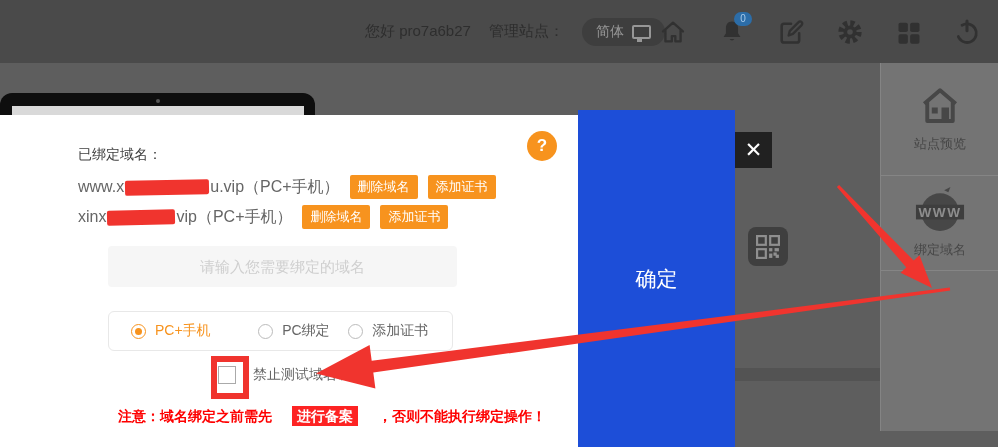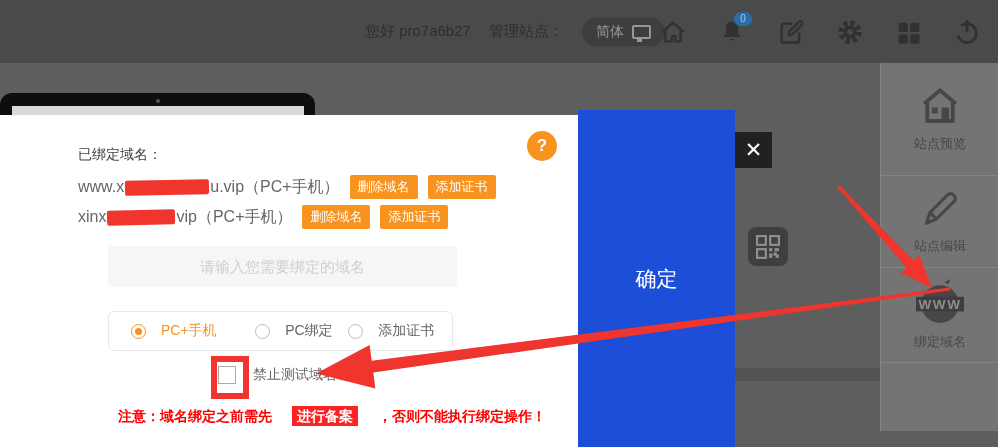--- a/index.html
+++ b/index.html
@@ -40,21 +40,21 @@
   .scribble{display:inline-block;height:15px;background:#f0342e;border-radius:2px;transform:rotate(-1.2deg);margin:0 1px;}
   .scr1{width:84px;} .scr2{width:68px;}
   .dom-btn{display:inline-block;background:#f7931e;color:#fff;font-size:13px;padding:3px 8px;margin-left:10px;
            border-radius:2px;cursor:pointer;}
   .domain-input{position:absolute;left:108px;top:131px;width:345px;height:39px;background:#f6f6f6;border:none;
                 border-radius:4px;text-align:center;font-size:15px;color:#555;outline:none;
                 font-family:"Liberation Sans","DejaVu Sans",sans-serif;}
   .domain-input::placeholder{color:#cfcfcf;}
   .radio-box{position:absolute;left:108px;top:196px;width:343px;height:38px;border:1px solid #e8e8e8;border-radius:6px;
              display:flex;align-items:center;}
-  .radio-item{display:flex;align-items:center;gap:15px;font-size:14px;color:#666;cursor:pointer;}
+  .radio-item{display:flex;align-items:center;gap:9px;font-size:14px;color:#666;cursor:pointer;}
   .ri1{margin-left:22px;width:115px;} .ri2{width:115px;justify-content:center;} .ri3{width:110px;}
   .radio{width:15px;height:15px;border-radius:50%;border:1px solid #bbb;background:#fff;box-sizing:border-box;}
   .radio-item.selected{color:#f7931e;}
   .radio-item.selected .radio{border:1px solid #f7931e;position:relative;}
   .radio-item.selected .radio:after{content:"";position:absolute;left:3px;top:3px;width:7px;height:7px;
                                     border-radius:50%;background:#f7931e;}
   .cb-row{position:absolute;left:218px;top:251px;display:flex;align-items:center;gap:17px;}
   .cb{width:16px;height:16px;border:1px solid #aaa;background:#fff;cursor:pointer;}
   .cb-label{font-size:14px;color:#666;}
   .note{position:absolute;left:118px;top:293px;font-size:14px;font-weight:bold;color:#fe0000;white-space:nowrap;}
@@ -136,26 +136,20 @@
 
   <aside class="sidebar">
     <div class="side-cell cell1">
       <svg viewBox="0 0 28 28" width="46" height="42">
         <path d="M3.5 12.5 L14 3.5 L24.5 12.5 M5.5 11 V24 H22.5 V11" fill="none" stroke="#474747" stroke-width="2.6" stroke-linejoin="round"></path>
         <rect x="15" y="15" width="5" height="9" fill="#474747"></rect>
         <rect x="8.5" y="15" width="4" height="4" fill="#474747"></rect>
       </svg>
       <span class="lbl">站点预览</span>
     </div>
-    <div class="side-cell cell2">
-      <svg viewBox="0 0 28 28" width="42" height="40">
-        <path d="M4.5 24 L7 16.5 L19.5 4 a2.6 2.6 0 0 1 3.7 0 l0.8 0.8 a2.6 2.6 0 0 1 0 3.7 L11.5 21 Z M7 16.5 l4.5 4.5" fill="none" stroke="#474747" stroke-width="2.2" stroke-linejoin="round"></path>
-      </svg>
-      <span class="lbl">站点编辑</span>
-    </div>
     <div class="side-cell cell3">
       <svg viewBox="0 0 48 44" width="52" height="46">
         <path d="M28 3 l6 -3 l-2 5 Z" fill="#474747"></path>
         <circle cx="24" cy="24" r="18" fill="#474747"></circle>
         <rect x="1" y="17" width="46" height="14" fill="#3e3e3e"></rect>
         <text x="24" y="28.5" text-anchor="middle" font-size="13" font-weight="bold" letter-spacing="1.5" fill="#8d8d8d" font-family="Liberation Sans, sans-serif">WWW</text>
       </svg>
       <span class="lbl">绑定域名</span>
     </div>
   </aside>

